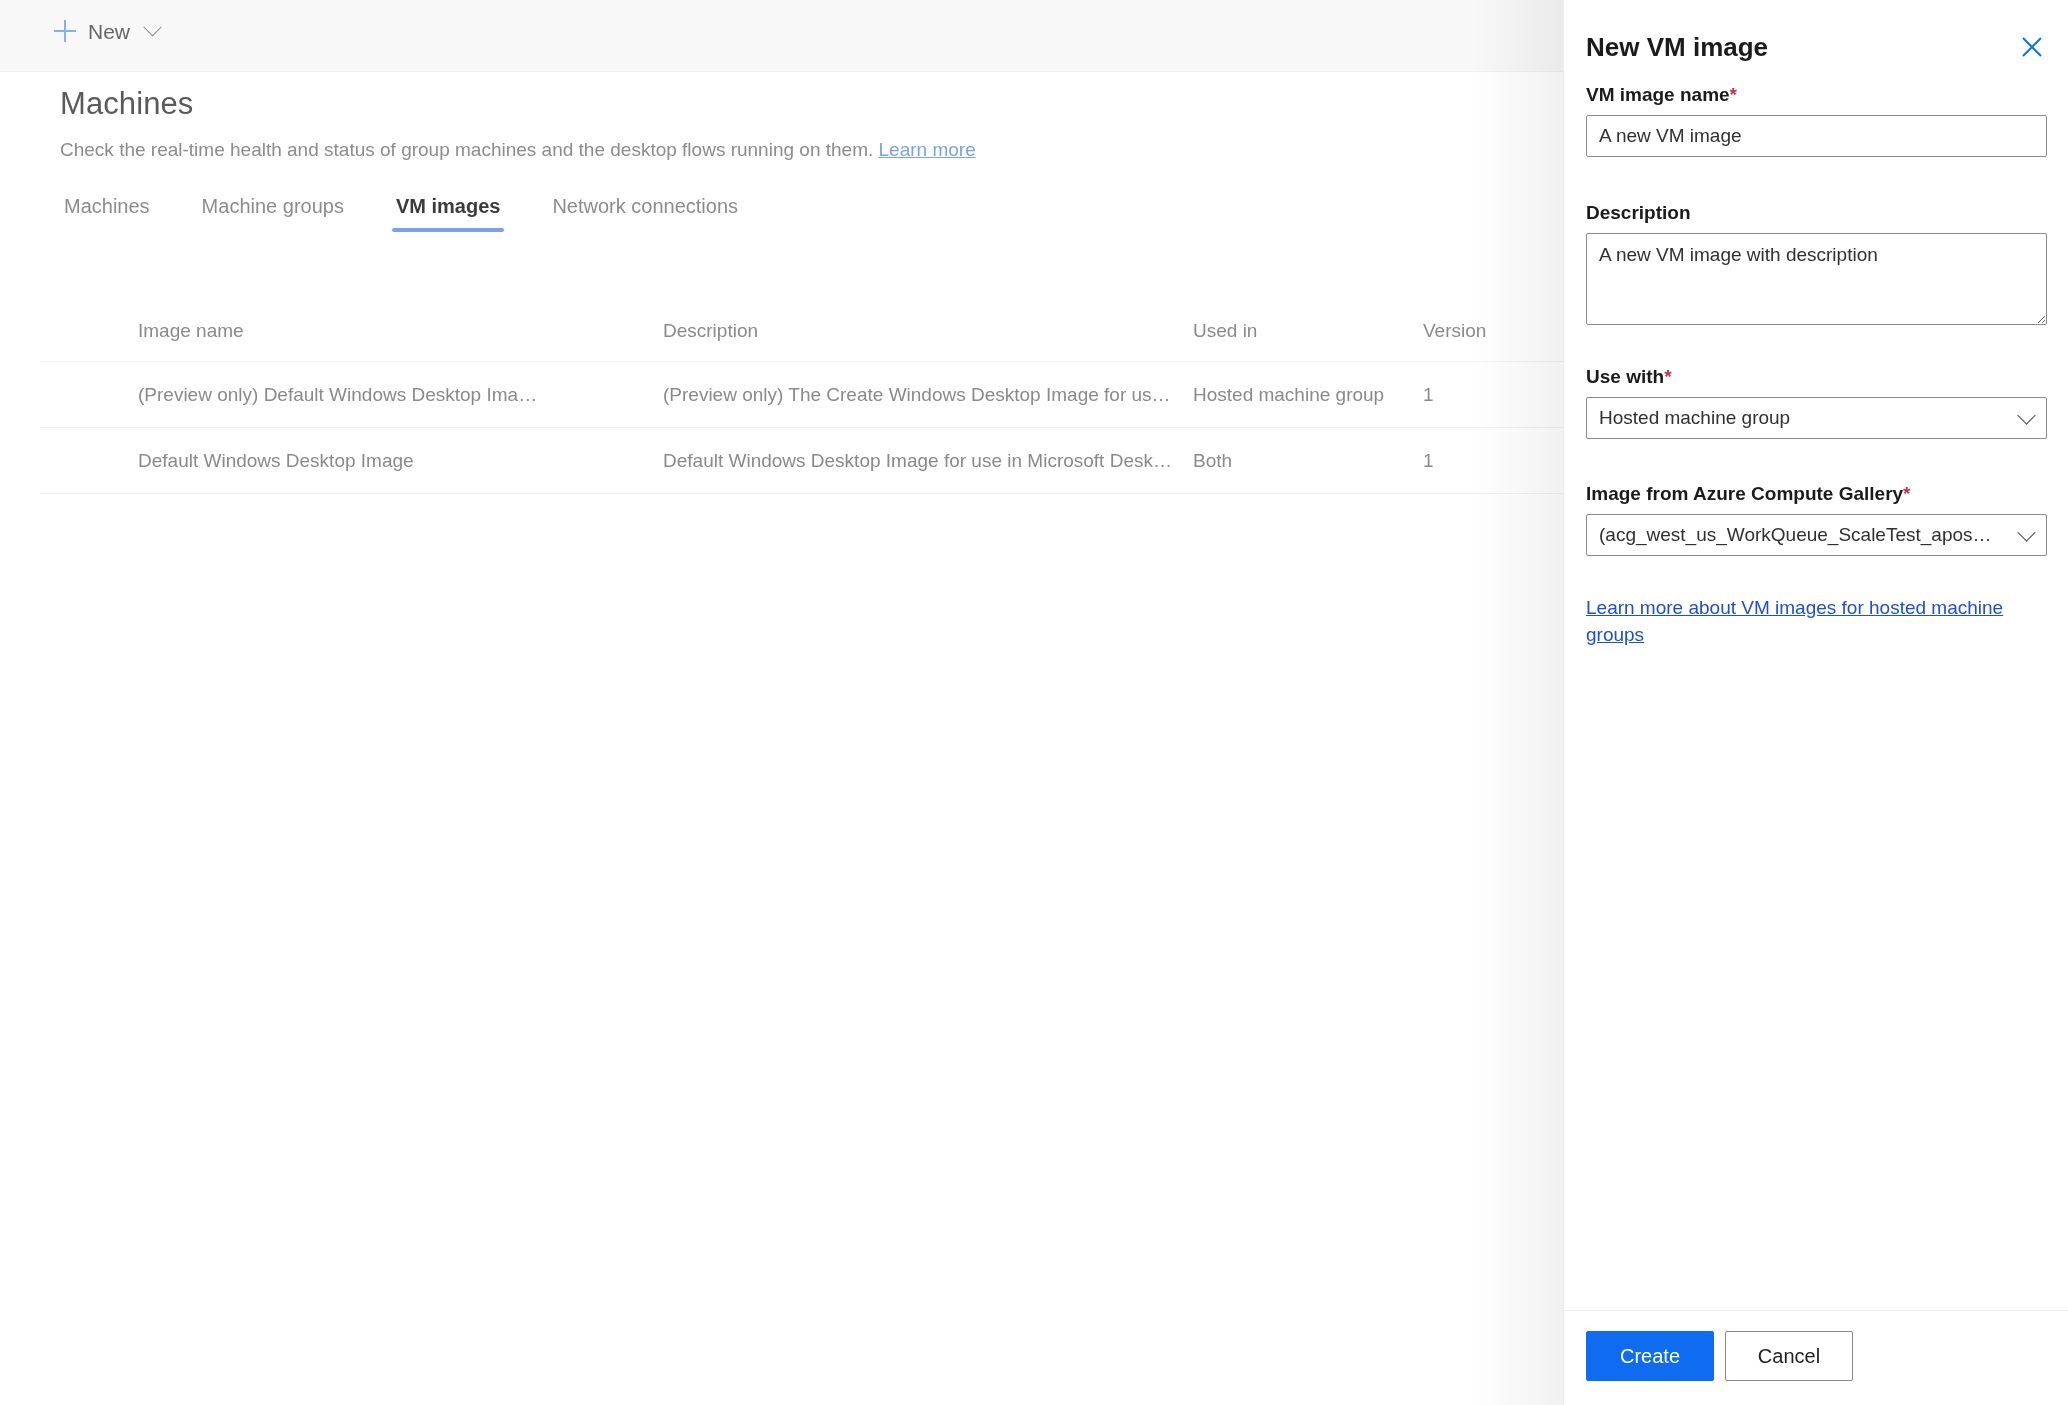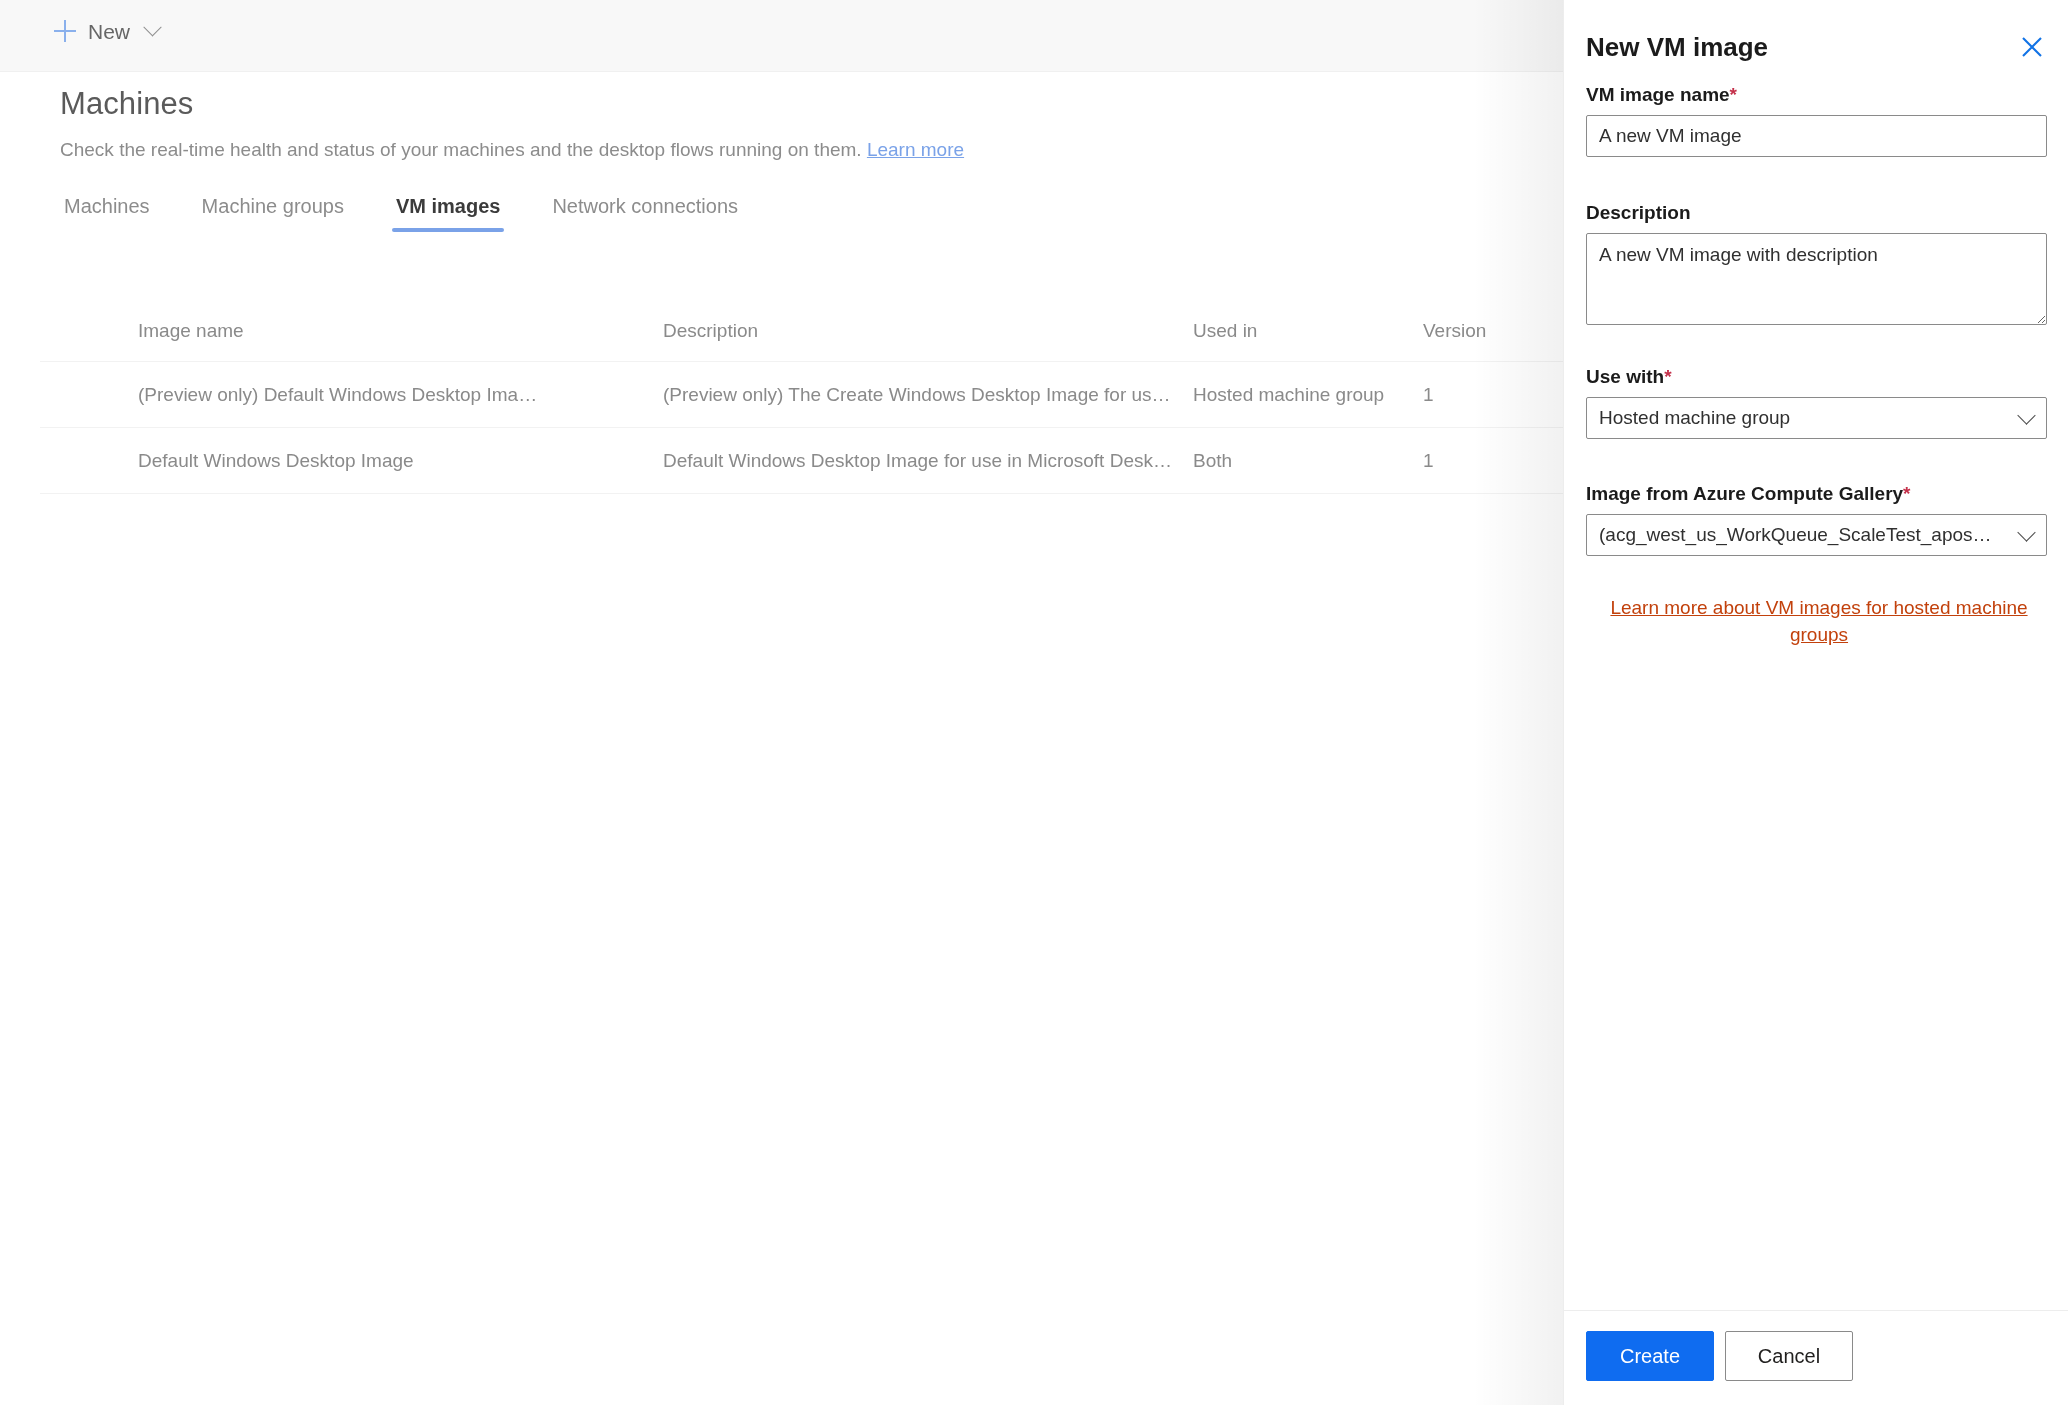--- a/index.html
+++ b/index.html
@@ -264,24 +264,23 @@
     border-right: 1.5px solid #4b4b4b;
     border-bottom: 1.5px solid #4b4b4b;
     transform: rotate(45deg);
   }
 
   #panel-link {
     position: absolute;
     left: 22px; top: 595px;
     width: 466px;
     font-size: 19px;
-    color: #c2410c;
+    color: #1d4ed8;
     line-height: 1.42;
     cursor: pointer;
-    text-align: center;
   }
 
   #panel-footer {
     position: absolute;
     left: 0; bottom: 0;
     width: 505px; height: 95px;
     border-top: 1px solid #ededed;
     background: #fff;
   }
   #btn-create {
@@ -318,21 +317,21 @@
     <button id="new-button">
       <span class="plus-icon"></span>
       <span class="new-label">New</span>
       <span class="chev"></span>
     </button>
   </div>
 
   <div id="page-title">Machines</div>
 
   <div id="page-subtitle">
-    <span>Check the real-time health and status of your machines and the desktop flows running on them.</span>
+    <span>Check the real-time health and status of group machines and the desktop flows running on them.</span>
     <a href="#">Learn more</a>
   </div>
 
   <div id="tabs">
     <div class="tab">Machines</div>
     <div class="tab">Machine groups</div>
     <div class="tab selected">VM images</div>
     <div class="tab">Network connections</div>
   </div>
 

